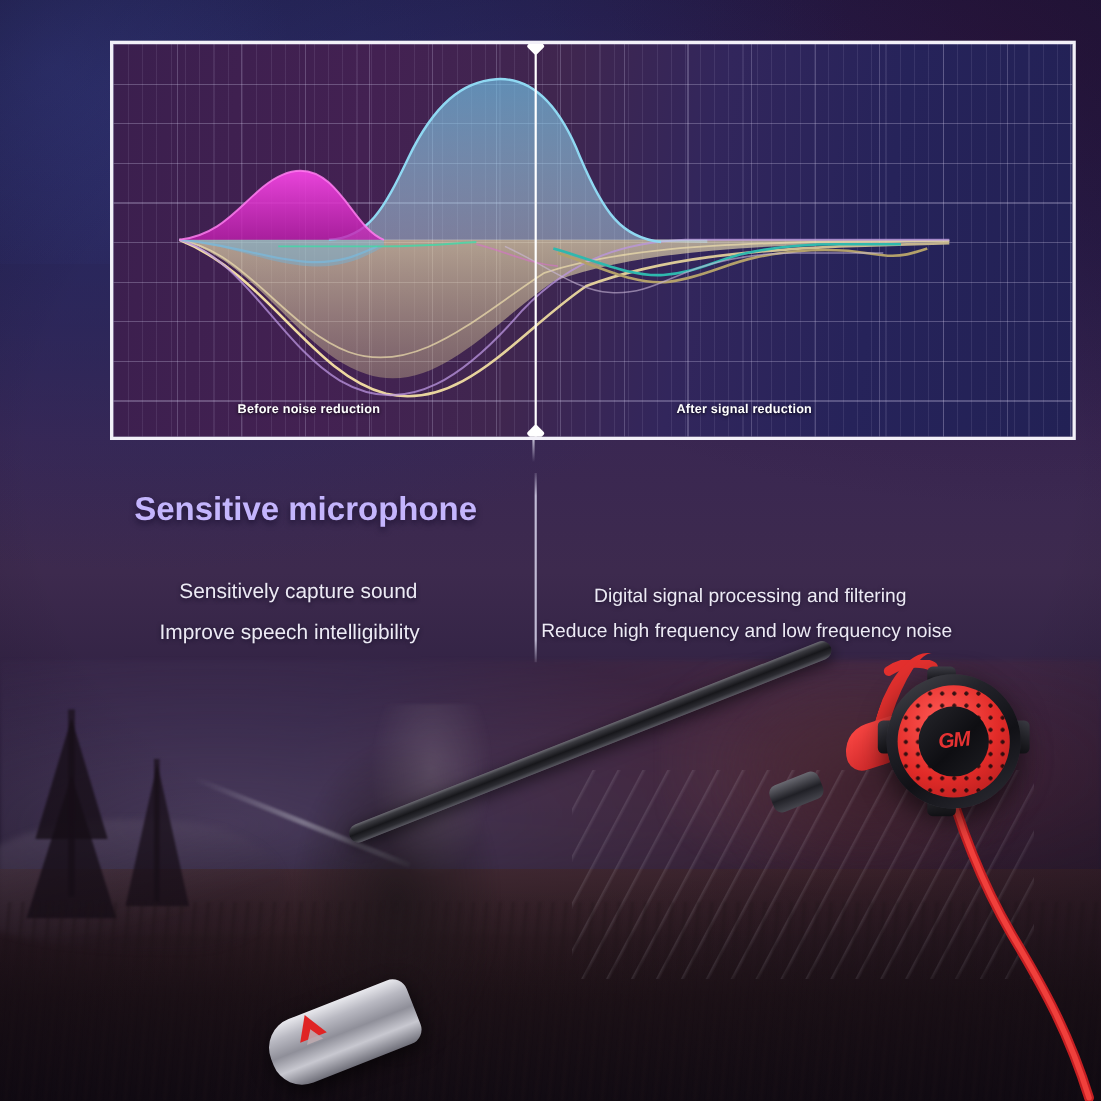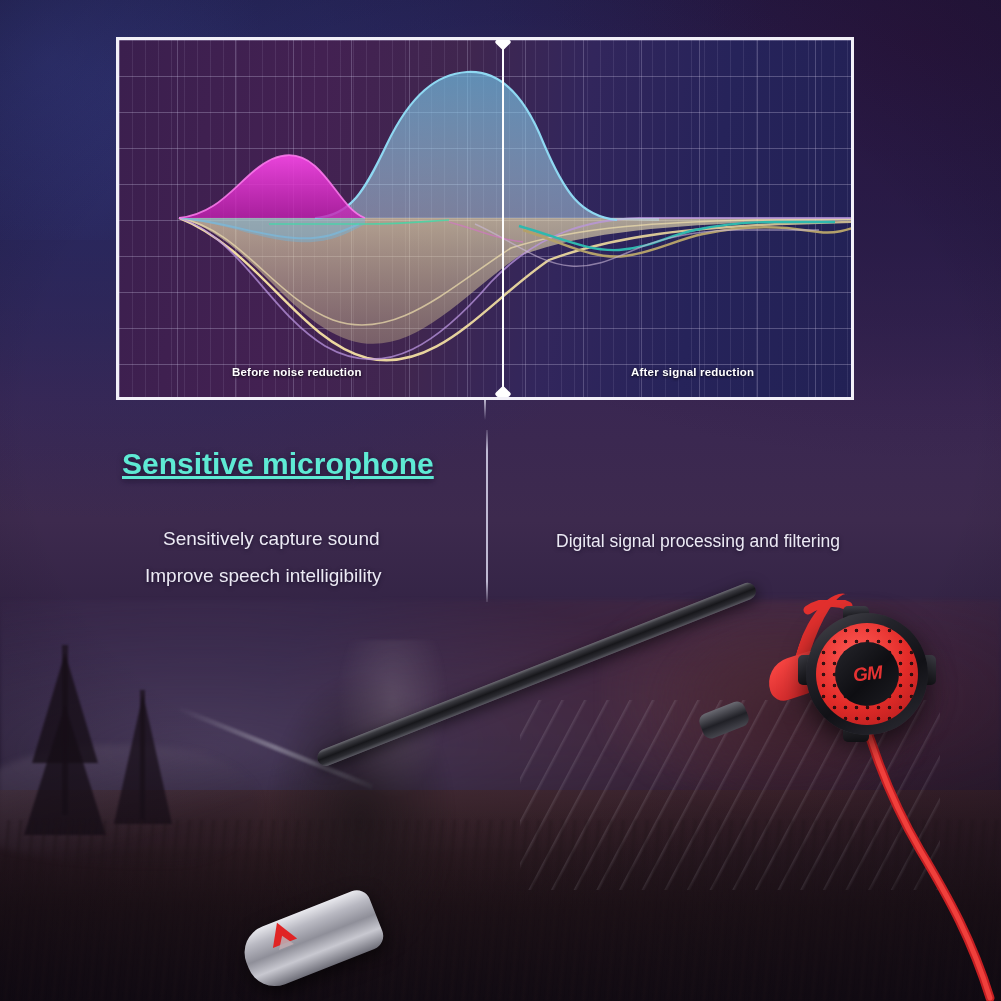--- a/index.html
+++ b/index.html
@@ -57,21 +57,21 @@
   .beast{position:absolute;left:620px;top:600px;width:380px;height:260px;
     background:radial-gradient(50% 60% at 45% 45%, rgba(58,30,42,.8) 0%, rgba(34,18,28,0) 75%);
     filter:blur(3px);}
   .spikes{position:absolute;left:520px;top:700px;width:420px;height:190px;
     background:repeating-linear-gradient(118deg, rgba(230,225,230,0) 0px, rgba(230,225,230,0) 16px, rgba(215,210,220,.14) 17px, rgba(230,225,230,0) 20px);
     filter:blur(.6px);}
   .vignette{position:absolute;inset:0;
     background:radial-gradient(105% 85% at 50% 42%, rgba(0,0,0,0) 45%, rgba(8,4,14,.55) 100%);}
 
   
-  .chart-panel{position:absolute;left:116px;top:37px;width:738px;height:363px;
+  .chart-panel{position:absolute;left:100px;top:37px;width:878px;height:363px;
     border:3px solid #f2f0f8;box-sizing:border-box;
     background:linear-gradient(100deg,#3b1f4e 0%,#432152 26%,#40264f 44%,#32265c 60%,#26235a 78%,#222155 100%);
     overflow:hidden;}
   .grid-h{position:absolute;inset:0;
     background:repeating-linear-gradient(180deg, rgba(205,198,230,.30) 0px, rgba(205,198,230,.30) 1px, rgba(0,0,0,0) 1px, rgba(0,0,0,0) 36px);}
   .grid-v{position:absolute;inset:0;
     background:repeating-linear-gradient(90deg, rgba(205,198,230,.26) 0px, rgba(205,198,230,.26) 1px, rgba(0,0,0,0) 1px, rgba(0,0,0,0) 58px);}
   .grid-v2{position:absolute;inset:0;
     background:repeating-linear-gradient(90deg, rgba(215,208,240,.20) 0px, rgba(215,208,240,.20) 1px, rgba(0,0,0,0) 1px, rgba(0,0,0,0) 13px);
     opacity:.5;}
@@ -84,29 +84,29 @@
   .chart-label{position:absolute;color:#fff;font-size:11.5px;font-weight:bold;
     letter-spacing:.2px;text-shadow:0 1px 3px rgba(0,0,0,.85);white-space:nowrap;}
   .chart-label.before{left:113px;top:326px;}
   .chart-label.after{left:512px;top:326px;}
   .divider-tail{position:absolute;left:484px;top:400px;width:2px;height:20px;
     background:linear-gradient(180deg,rgba(230,228,245,.75),rgba(230,228,245,0));}
 
   
   .col-divider{position:absolute;left:486px;top:430px;width:2px;height:172px;
     background:linear-gradient(180deg,rgba(232,230,248,.15),rgba(225,222,245,.80) 12%,rgba(225,222,245,.80) 88%,rgba(232,230,248,.12));}
-  .headline{position:absolute;color:#5eead4;font-size:30px;font-weight:bold;
-    white-space:nowrap;text-shadow:0 2px 6px rgba(10,4,30,.55);text-decoration:underline;}
+  .headline{position:absolute;color:#c4b5fd;font-size:30px;font-weight:bold;
+    white-space:nowrap;text-shadow:0 2px 6px rgba(10,4,30,.55);}
   .headline.left{left:122px;top:447px;}
   .headline.right{left:514px;top:449px;font-size:27px;}
   .bodyline{position:absolute;color:#eceaf4;font-size:19px;white-space:nowrap;
     text-shadow:0 1px 4px rgba(10,4,30,.6);}
   .bodyline.l1{left:163px;top:528px;}
   .bodyline.l2{left:145px;top:565px;}
-  .bodyline.r1{left:540px;top:531px;font-size:17.5px;margin-left:16px;}
+  .bodyline.r1{left:540px;top:531px;font-size:17.5px;}
   .bodyline.r2{left:492px;top:563px;font-size:17.5px;}
 
   
   .product{position:absolute;left:0;top:0;width:1001px;height:1001px;pointer-events:none;}
   .boom{position:absolute;left:318px;top:752px;width:470px;height:17px;
     transform-origin:left center;transform:rotate(-21.5deg);
     border-radius:9px;
     background:linear-gradient(180deg,#6c6c73 0%,#3a3a40 18%,#17171b 50%,#2c2c32 78%,#5a5a62 100%);
     box-shadow:0 4px 14px rgba(0,0,0,.55);}
   .boom-joint{position:absolute;left:700px;top:707px;width:48px;height:26px;
@@ -236,20 +236,21 @@
   </div>
   <div class="divider-tail"></div>
 
   <div class="col-divider"></div>
 
   <div class="headline left">Sensitive microphone</div>
   <div class="bodyline l1">Sensitively capture sound</div>
   <div class="bodyline l2">Improve speech intelligibility</div>
 
   <div class="bodyline r1">Digital signal processing and filtering</div>
+  <div class="bodyline r2">Reduce high frequency and low frequency noise</div>
 
   <div class="product">
     <svg class="cable" width="701" height="401" viewBox="0 0 701 401">
       <path d="M545,40 C560,120 585,190 620,250 C650,300 672,340 690,398" fill="none" stroke="#c41f22" stroke-width="9" stroke-linecap="round"></path>
       <path d="M545,40 C560,120 585,190 620,250 C650,300 672,340 690,398" fill="none" stroke="#f0403c" stroke-width="5" stroke-linecap="round"></path>
       <path d="M508,10 C520,2 536,0 548,6" fill="none" stroke="#e3302e" stroke-width="9" stroke-linecap="round"></path>
     </svg>
 
     <div class="boom"></div>
     <div class="boom-joint"></div>

